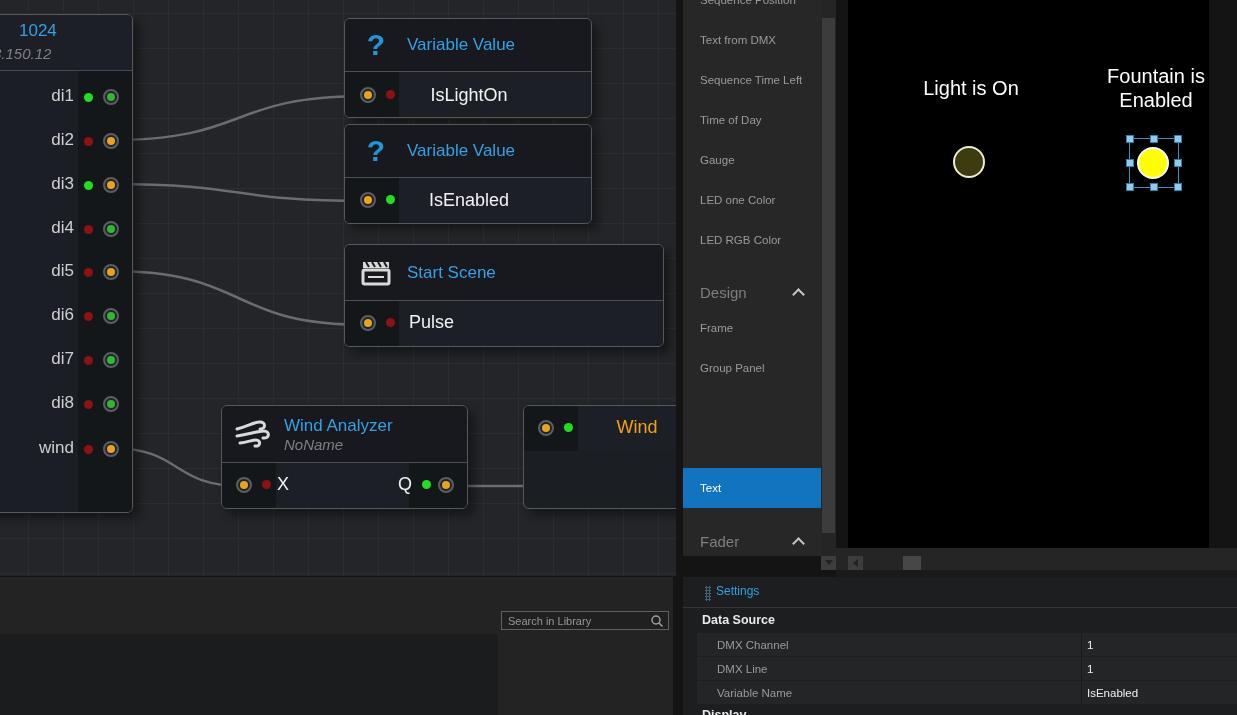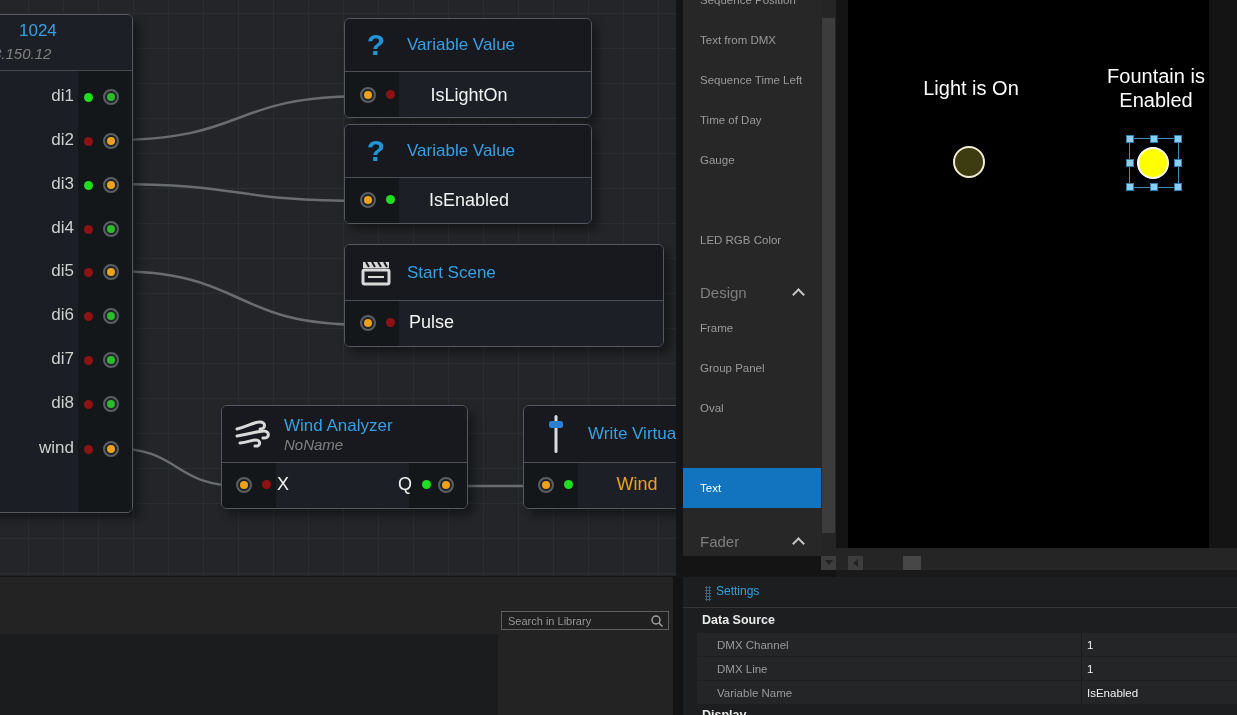--- a/index.html
+++ b/index.html
@@ -266,29 +266,20 @@
       <div class="abs port-label" style="left:55px; top:11px;">X</div>
       <div class="abs port-label" style="left:176px; top:11px;">Q</div>
       <span class="dot dot-green" style="left:200px; top:17px;"></span>
       <span class="socket socket-yellow" style="left:216px; top:14px;">
           <i></i>
         </span>
     </div>
   </div>
 
   <div class="node" style="left:523px; top:405px; width:200px; height:104px;">
-    <div class="node-header" style="height:57px;">
-      <div class="hdr-icon" style="flex-basis:64px; width:64px;">
-        <svg width="16" height="42" viewBox="0 0 16 42">
-          <rect x="6.5" y="2" width="3" height="38" rx="1.5" fill="#dcdcdc"></rect>
-          <rect x="1" y="8" width="14" height="7" rx="2.5" fill="#2a7fd0"></rect>
-        </svg>
-      </div>
-      <span class="node-title">Write Virtua</span>
-    </div>
     <div class="node-body" style="height:45px;">
       <div class="gutter" style="left:0; width:54px;"></div>
       <span class="socket socket-yellow" style="left:14px; top:14px;">
           <i></i>
         </span>
       <span class="dot dot-green" style="left:40px; top:17px;"></span>
       <div class="abs port-label" style="left:54px; width:118px; text-align:center; top:11px; color:#efa11e;">Wind</div>
     </div>
   </div>
 </div>
@@ -302,35 +293,35 @@
     </div>
     <div class="lib-item" style="top: 60px;">
       <span>Sequence Time Left</span>
     </div>
     <div class="lib-item" style="top: 100px;">
       <span>Time of Day</span>
     </div>
     <div class="lib-item" style="top: 140px;">
       <span>Gauge</span>
     </div>
+    <div class="lib-item" style="top: 180px;">
+      <span>LED one Color</span>
+    </div>
     <div class="lib-item" style="top: 220px;">
       <span>LED RGB Color</span>
     </div>
     <div class="lib-item lib-header" style="top: 272px;">
       <span>Design</span>
       <span class="chev"></span>
     </div>
     <div class="lib-item" style="top: 308px;">
       <span>Frame</span>
     </div>
     <div class="lib-item" style="top: 348px;">
       <span>Group Panel</span>
-    </div>
-    <div class="lib-item" style="top: 388px;">
-      <span>Oval</span>
     </div>
     <div class="lib-item lib-selected" style="top: 468px; background: rgb(18, 115, 191);">
       <span>Text</span>
     </div>
     <div class="lib-item lib-header" style="top: 521px;">
       <span>Fader</span>
       <span class="chev"></span>
     </div>
   </div>
 

